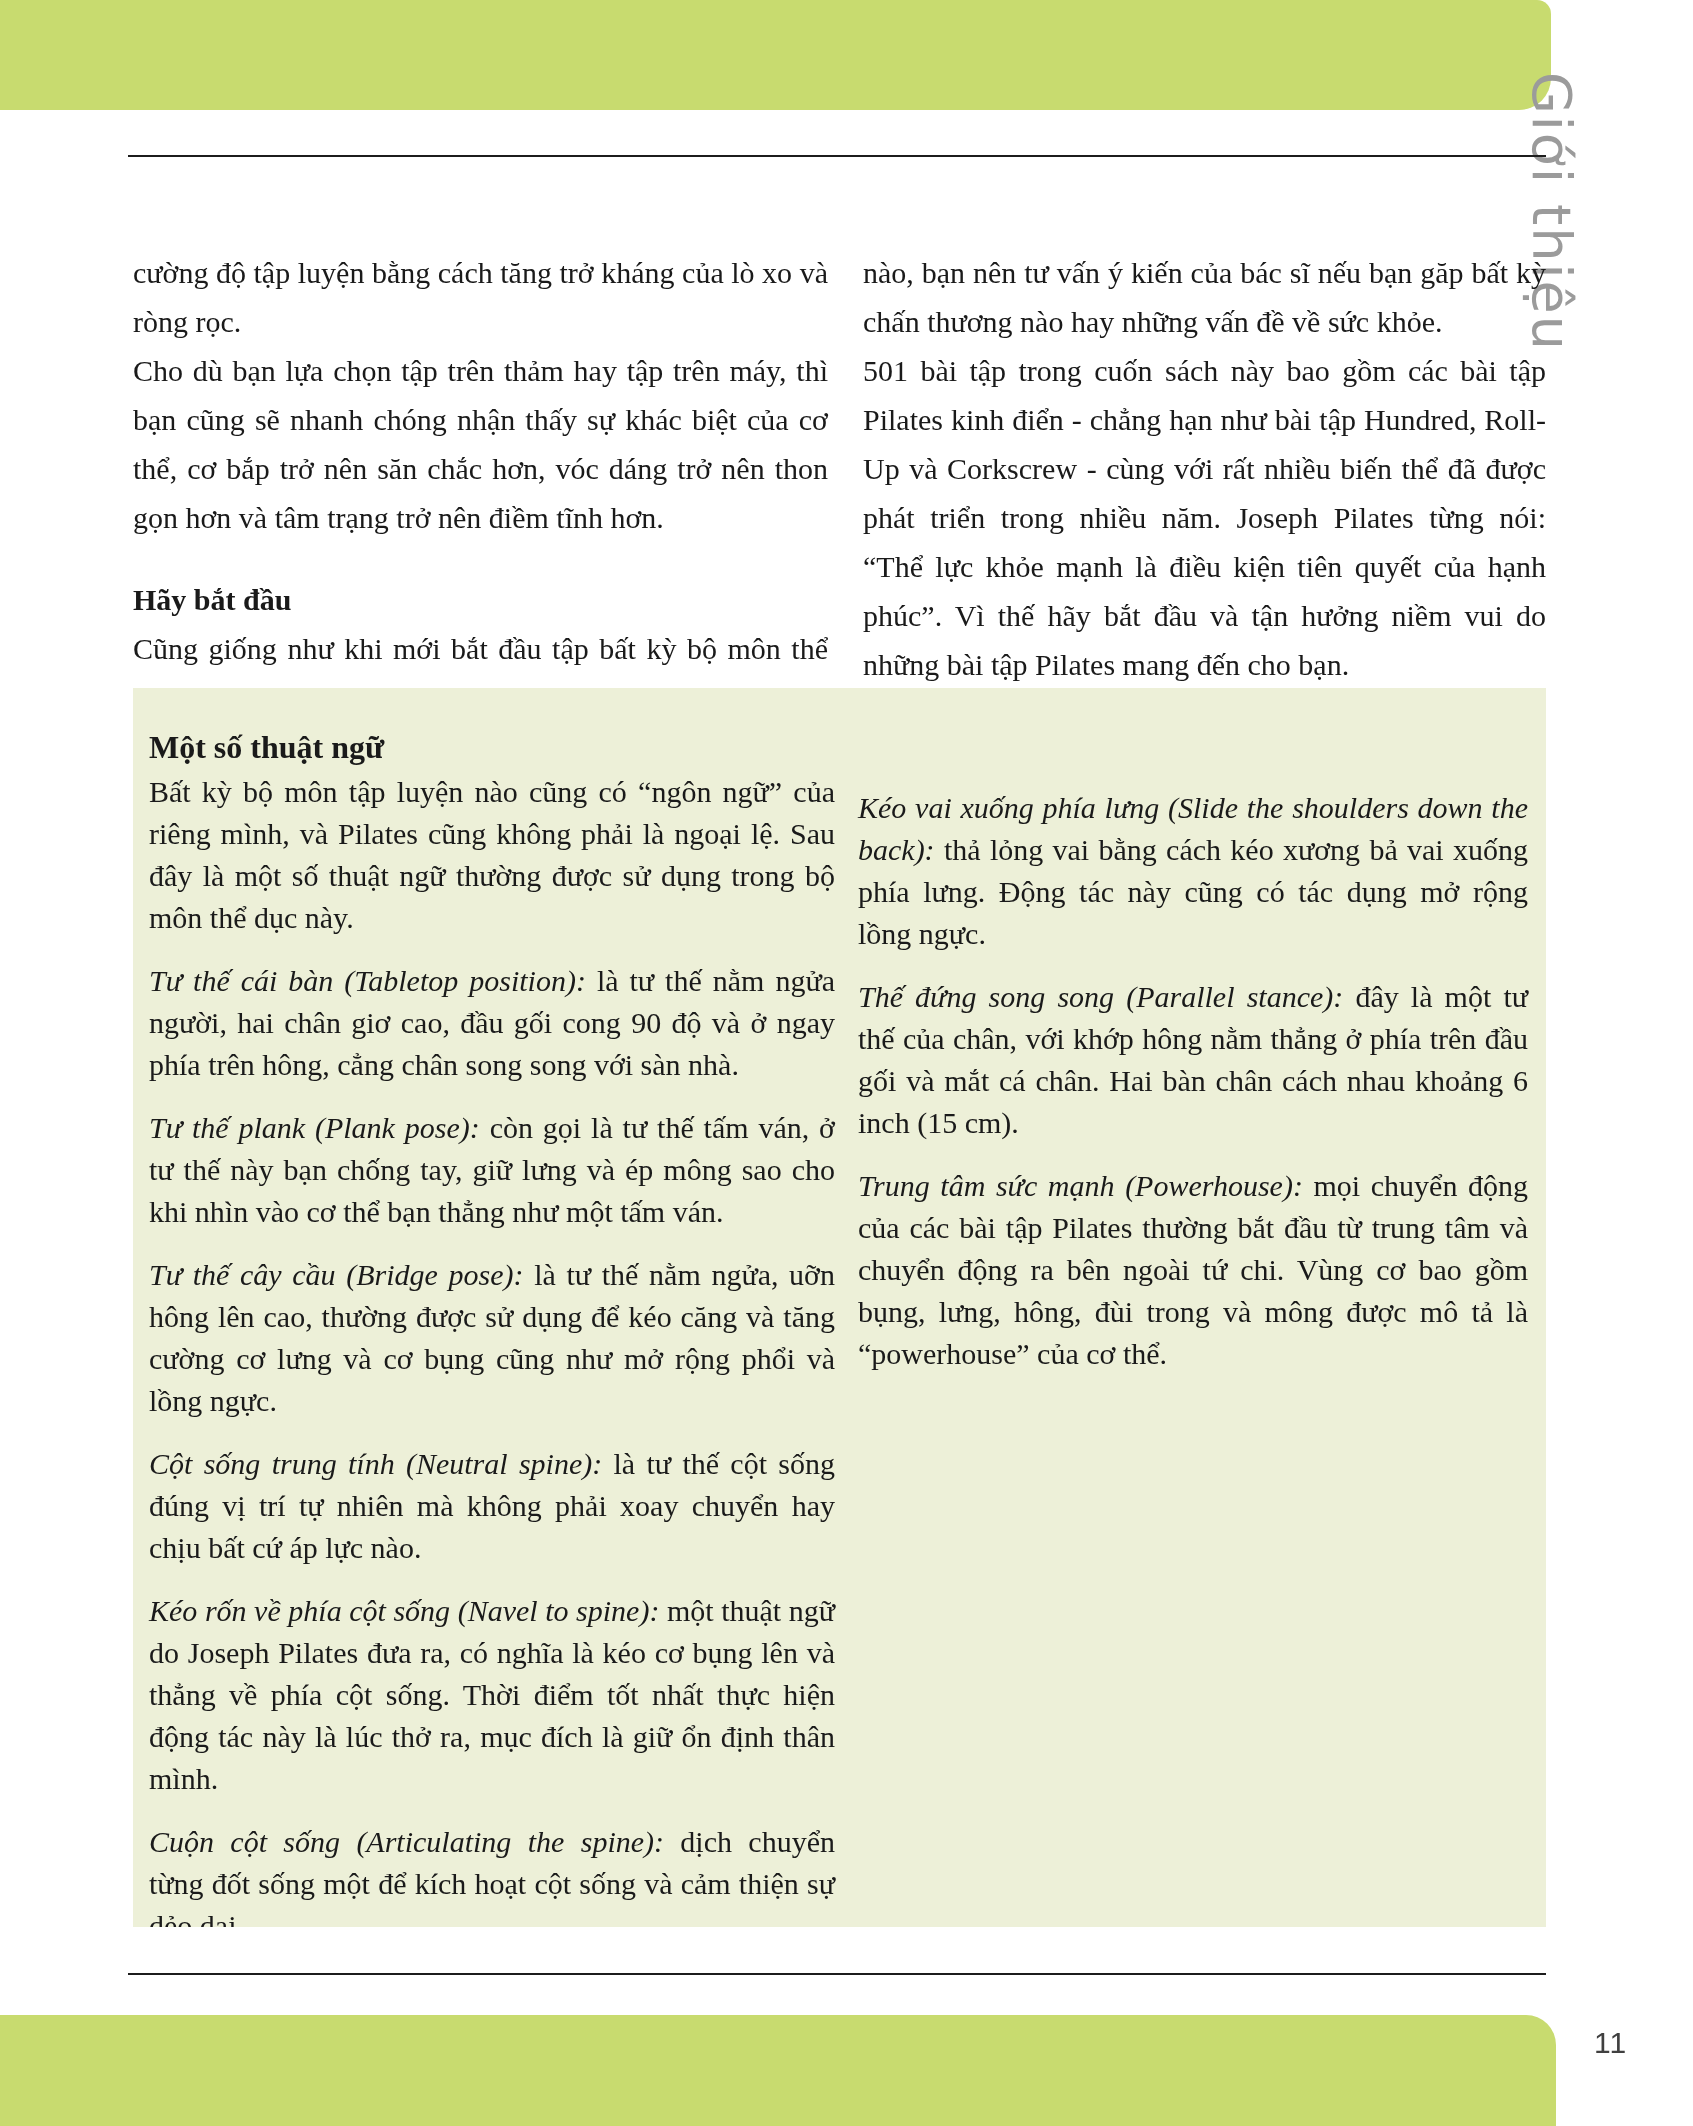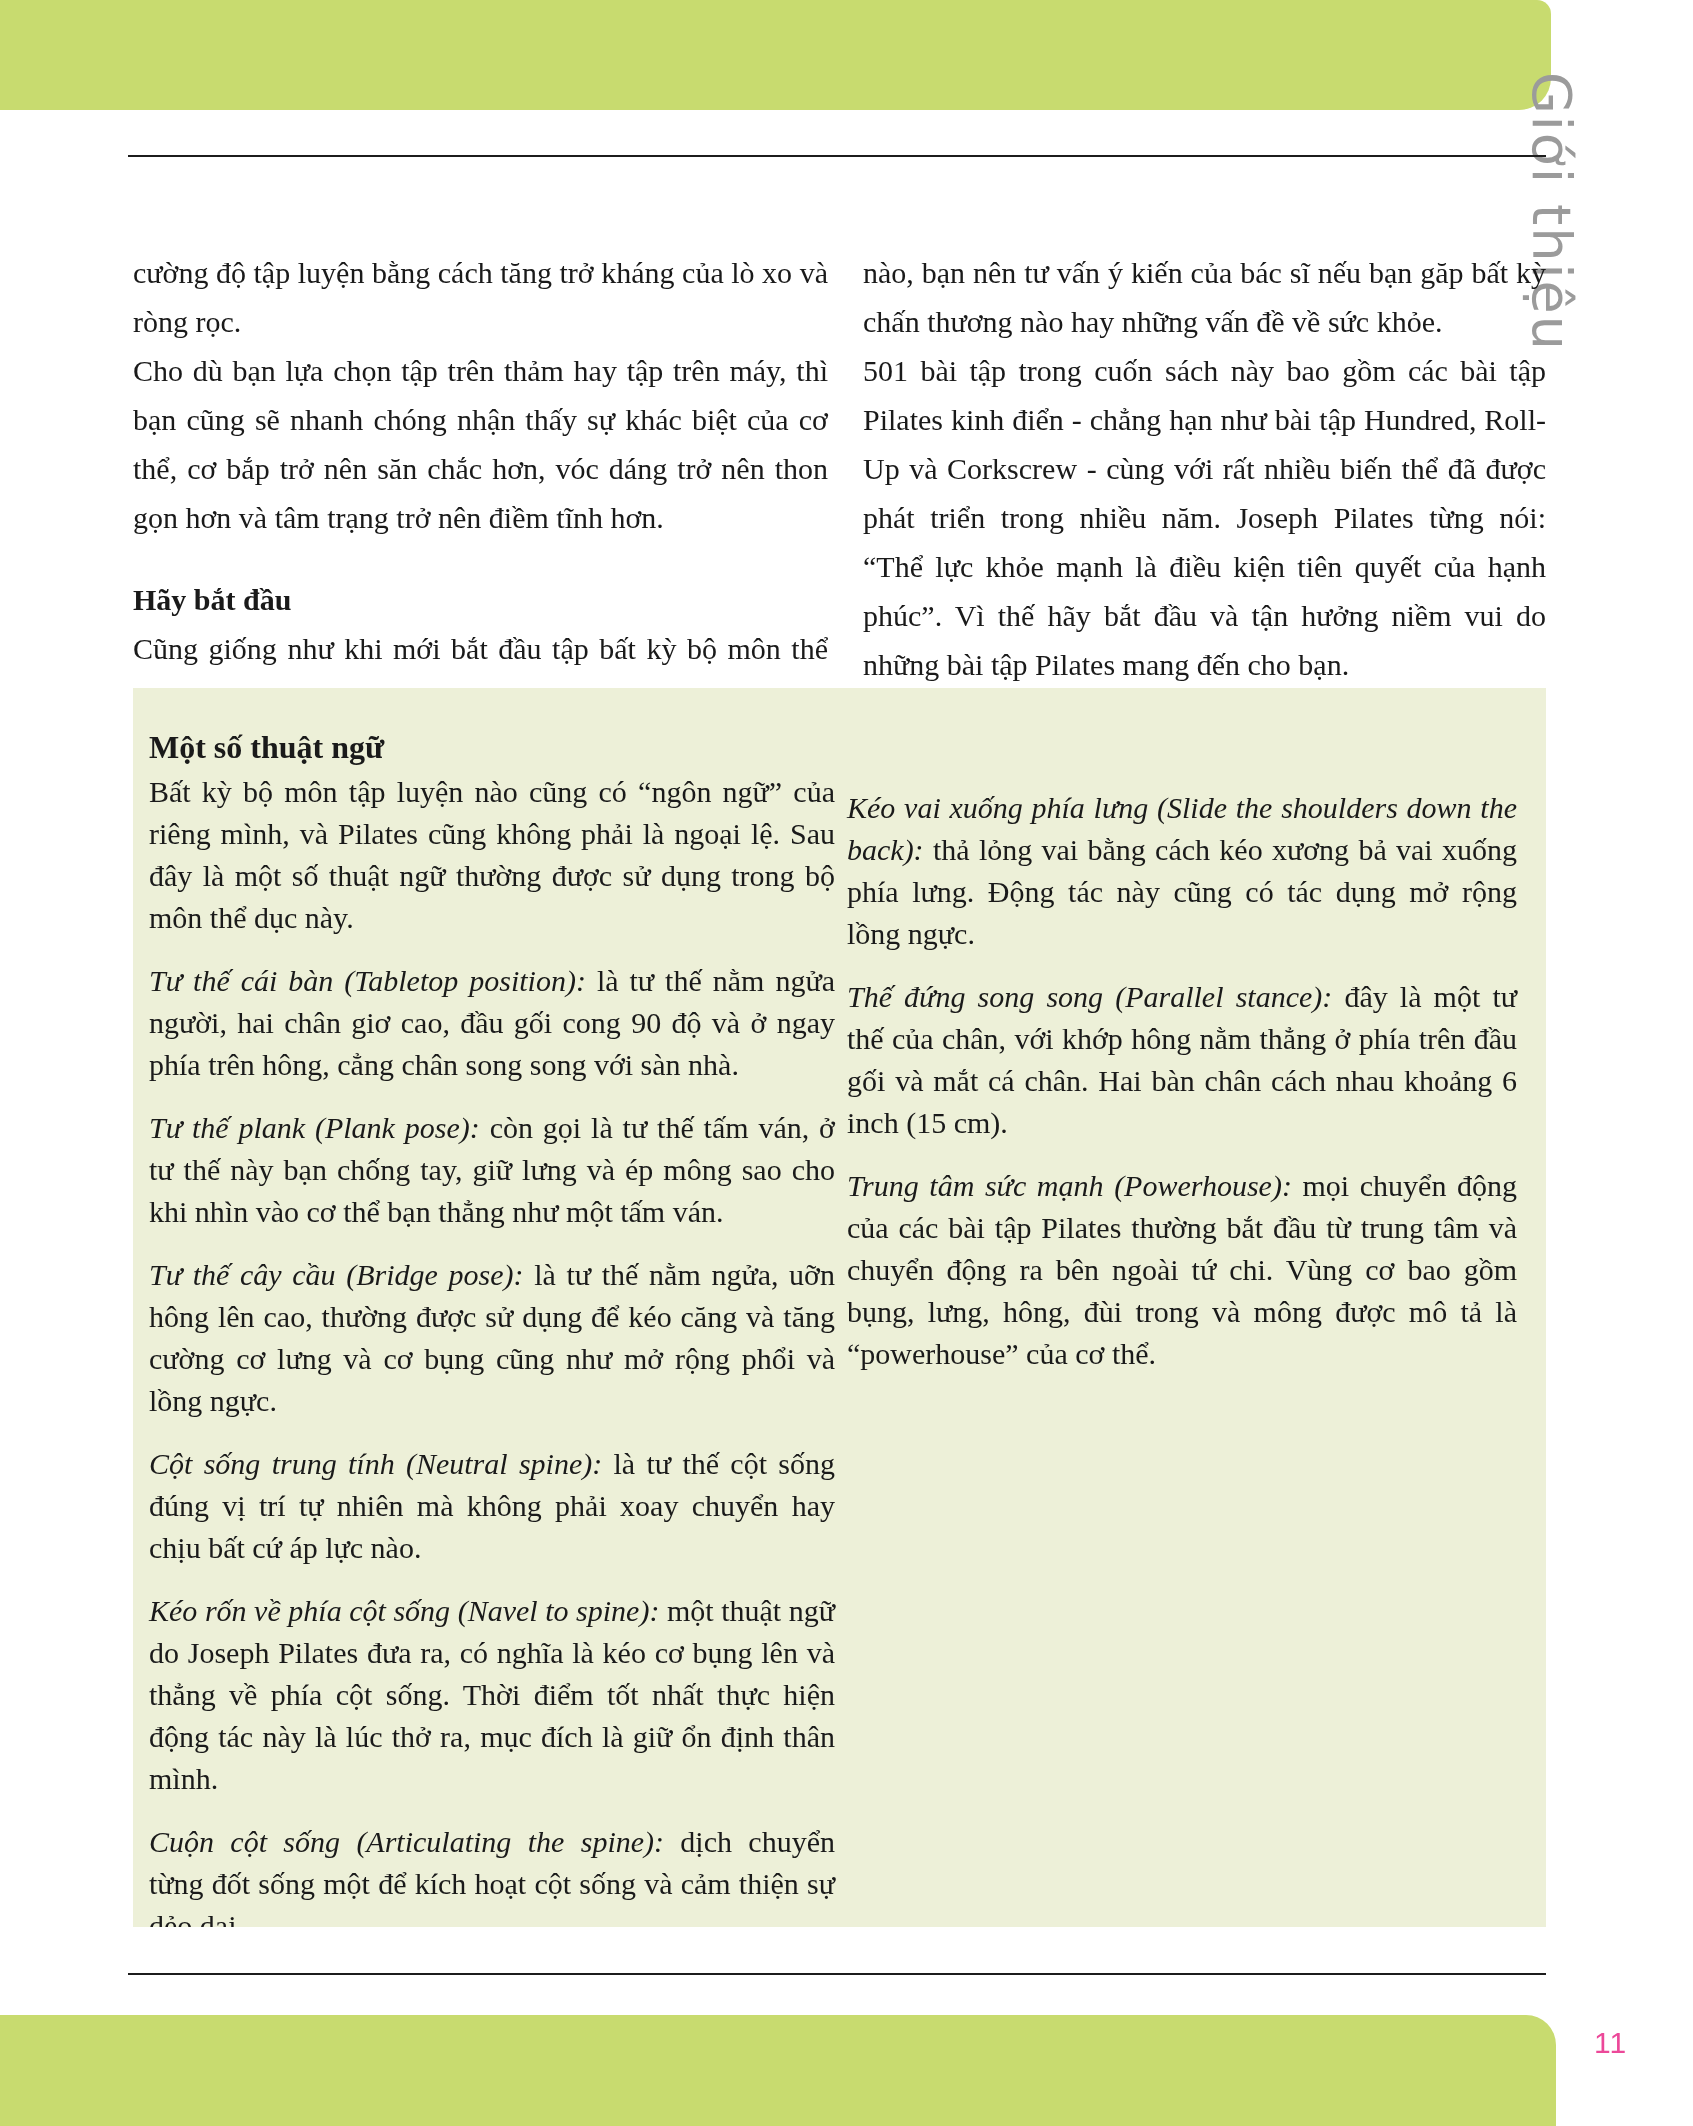--- a/index.html
+++ b/index.html
@@ -59,34 +59,34 @@
     padding:36px 18px 30px 16px;
     overflow:hidden;
   }
   .glossary h2{
     margin:0 0 1px 0;
     font-size:32px;line-height:46px;
     font-weight:bold;
     color:#1a1a1a;
   }
   .glossary-cols{
-    display:flex;gap:12px;
+    display:flex;gap:23px;
     font-size:30px;line-height:42px;
     text-align:justify;
   }
   .glossary-cols .gcol-left{width:686px;}
   .glossary-cols .gcol-right{width:670px;}
   .glossary p{margin:0;}
   .glossary p.term{margin-top:21px;}
   .glossary i{font-style:italic;}
   
   .page-number{
     position:absolute;left:1594px;top:2026px;
     font-family:"Liberation Sans", sans-serif;
-    font-size:30px;color:#ec4899;
+    font-size:30px;color:#404040;
     letter-spacing:1px;
   }
 </style>
 </head>
 <body>
 
 <div id="canvas">
 
   <div class="bar-top"></div>
 

